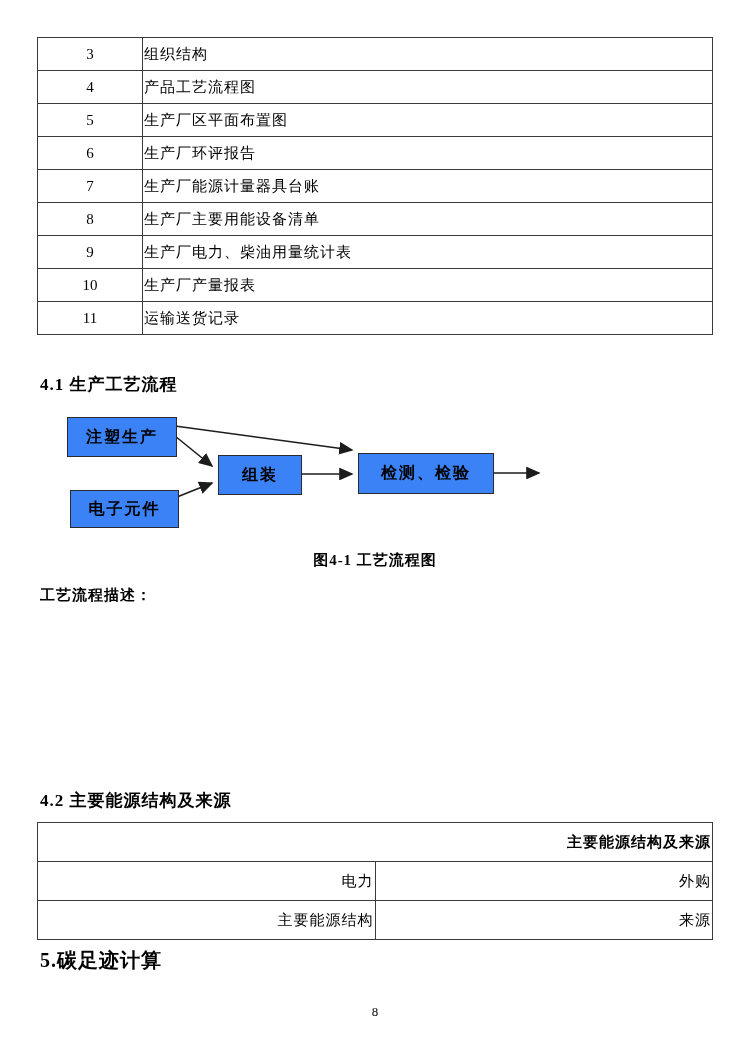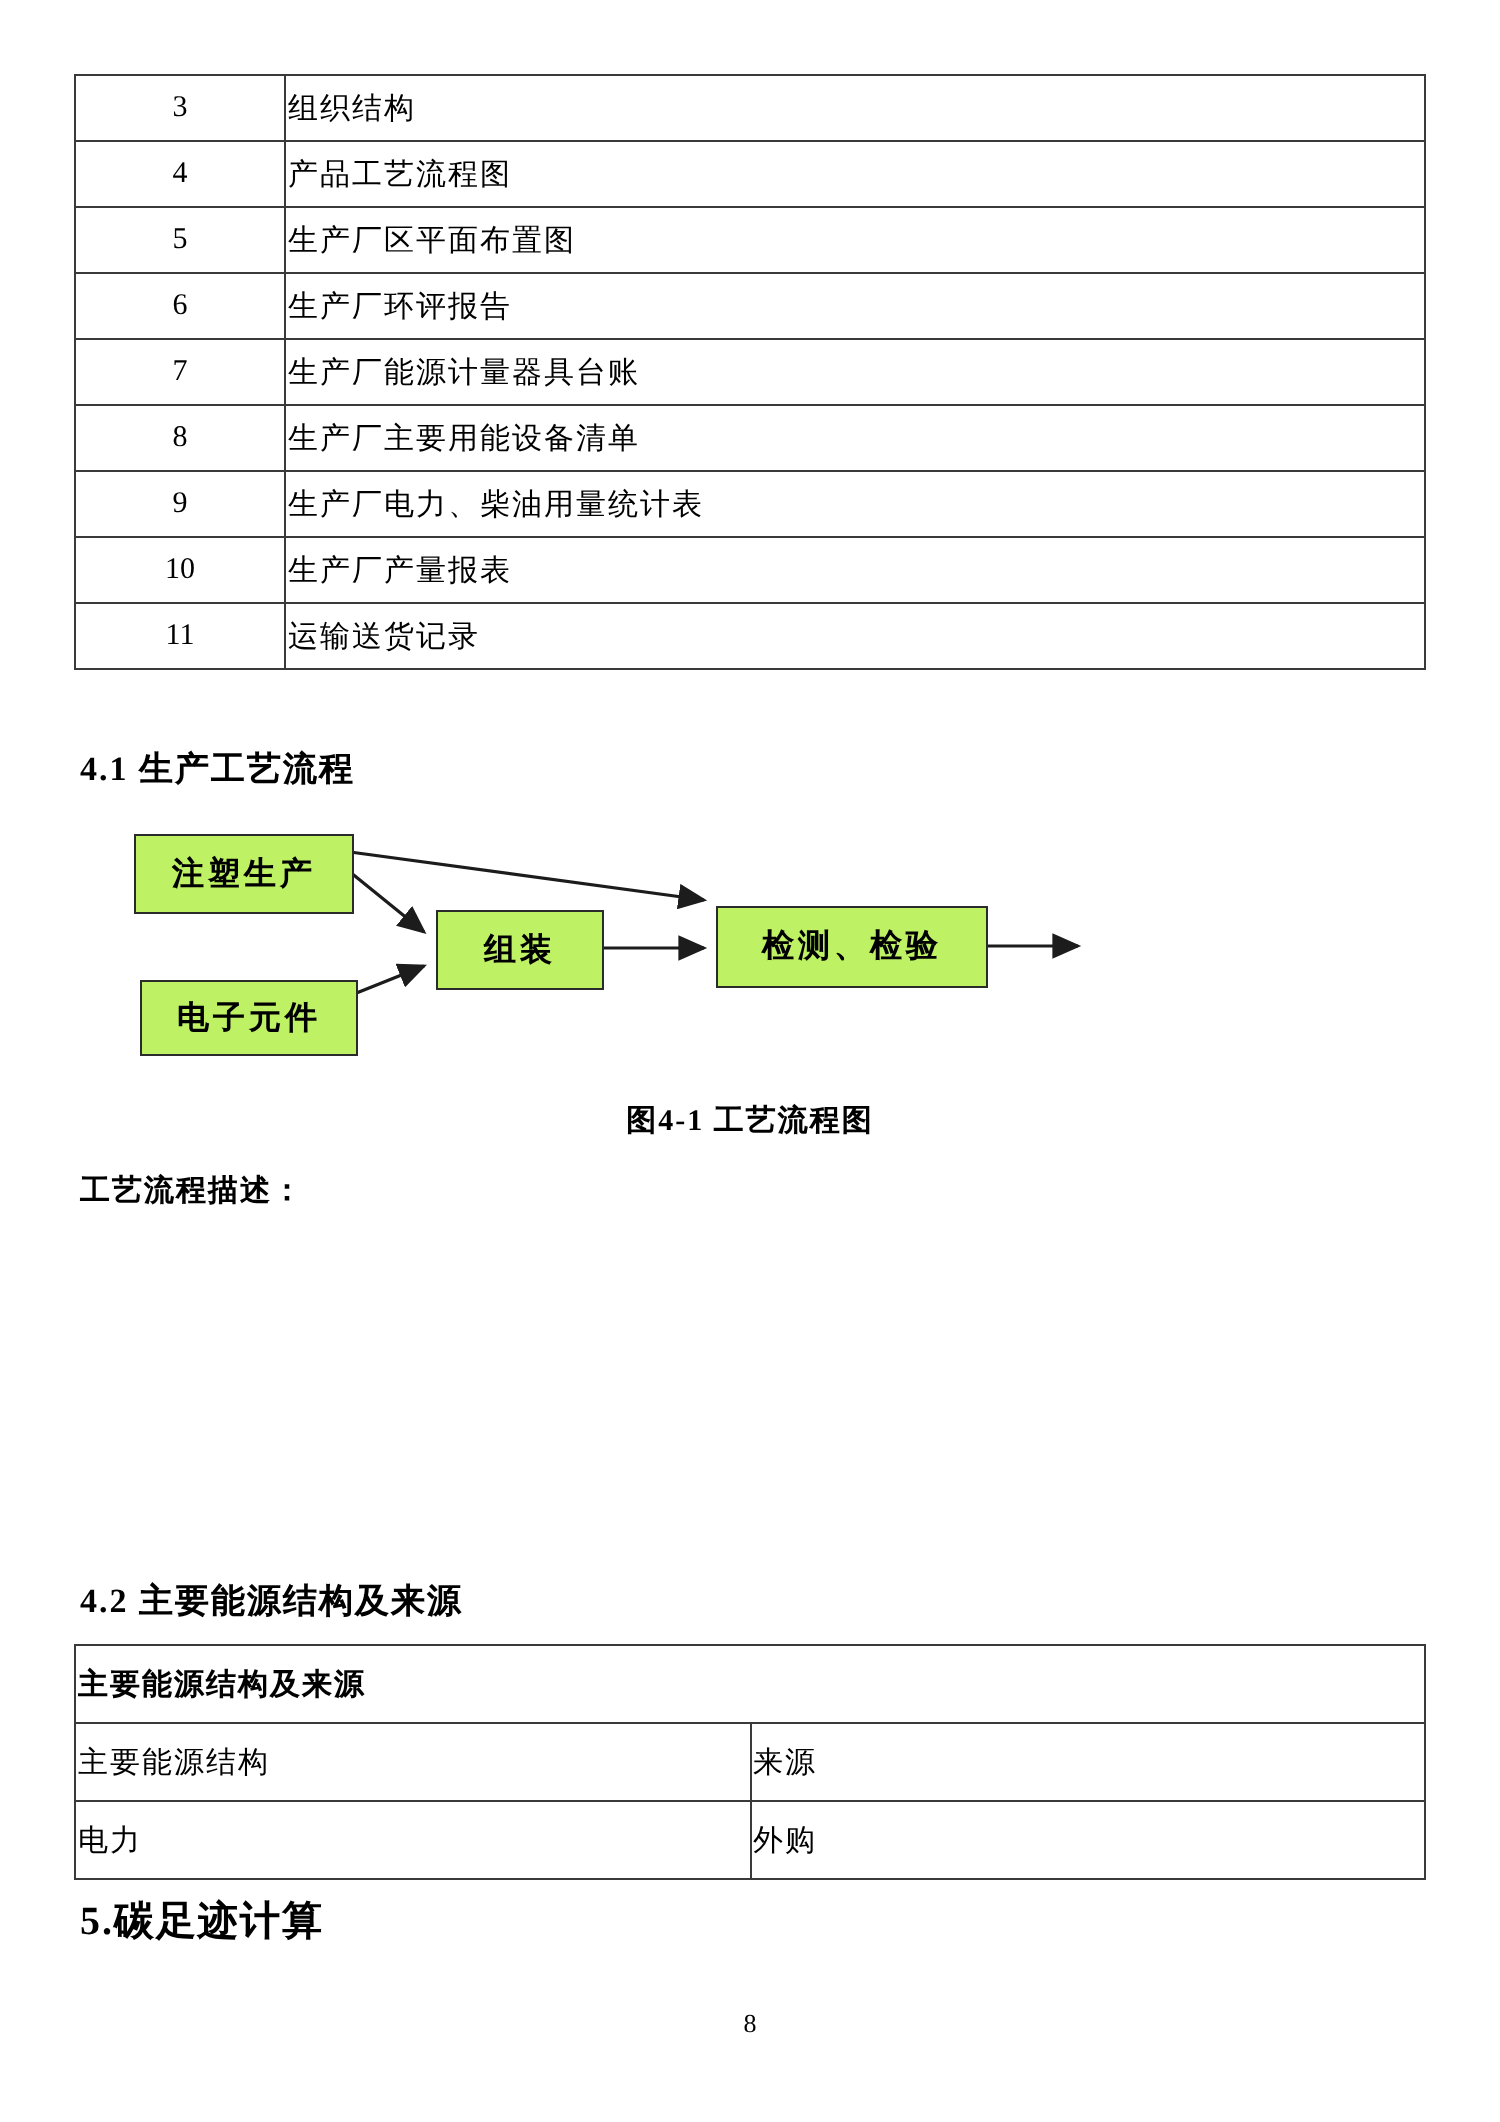--- a/index.html
+++ b/index.html
@@ -18,38 +18,38 @@
   }
   .att-table td.num{width:102px;text-align:center;font-family:"Liberation Serif",serif;letter-spacing:0;}
   .att-table td.lbl{}
   
   .h-major{position:absolute;left:40px;font-size:20px;font-weight:bold;letter-spacing:1px;white-space:nowrap;}
   .h-minor{position:absolute;left:40px;font-size:17px;font-weight:bold;letter-spacing:1px;white-space:nowrap;}
   
   .flow{position:absolute;left:40px;top:405px;width:672px;height:140px;}
   .flow svg{position:absolute;left:0;top:0;}
   .fnode{
-    position:absolute;border:1.5px solid #2b2b2b;background:#bef264;
+    position:absolute;border:1.5px solid #2b2b2b;background:#3b82f6;
     display:flex;align-items:center;justify-content:center;
     font-size:16px;font-weight:bold;letter-spacing:2px;white-space:nowrap;
   }
   .fcaption{position:absolute;left:0;top:551px;width:750px;text-align:center;
     font-size:15px;font-weight:bold;letter-spacing:1px;}
   
   .desc-head{position:absolute;left:40px;top:586px;font-size:15px;font-weight:bold;letter-spacing:1px;}
   .desc-list{position:absolute;left:75px;top:620px;width:640px;font-size:15px;letter-spacing:1px;}
   .desc-list div{margin-bottom:17px;white-space:nowrap;}
   
   .energy-table{
     position:absolute;left:37px;top:822px;width:676px;
     border-collapse:collapse;table-layout:fixed;
   }
   .energy-table td{
     border:1px solid #3a3a3a;height:36px;font-size:15px;letter-spacing:1px;
-    text-align:left;vertical-align:middle;
+    text-align:right;vertical-align:middle;
   }
   .energy-table td.title{font-weight:bold;}
   .energy-table .c1{width:356px;}
   
   .pageno{position:absolute;left:0;top:1004px;width:750px;text-align:center;font-size:13px;}
 </style>
 </head>
 <body>
 
 <div class="page">
@@ -122,26 +122,26 @@
   <div class="desc-head">工艺流程描述：</div>
 
   <div class="h-minor" style="top:789px;text-align:right;">4.2 主要能源结构及来源</div>
 
   <table class="energy-table">
     <tbody>
       <tr>
         <td class="title" colspan="2">主要能源结构及来源</td>
       </tr>
       <tr>
+        <td class="c1">电力</td>
+        <td>外购</td>
+      </tr>
+      <tr>
         <td class="c1">主要能源结构</td>
         <td>来源</td>
-      </tr>
-      <tr>
-        <td class="c1">电力</td>
-        <td>外购</td>
       </tr>
     </tbody>
   </table>
 
   <div class="h-major" style="top:947px;">5.碳足迹计算</div>
 
   <div class="pageno">8</div>
 
 </div>
 

